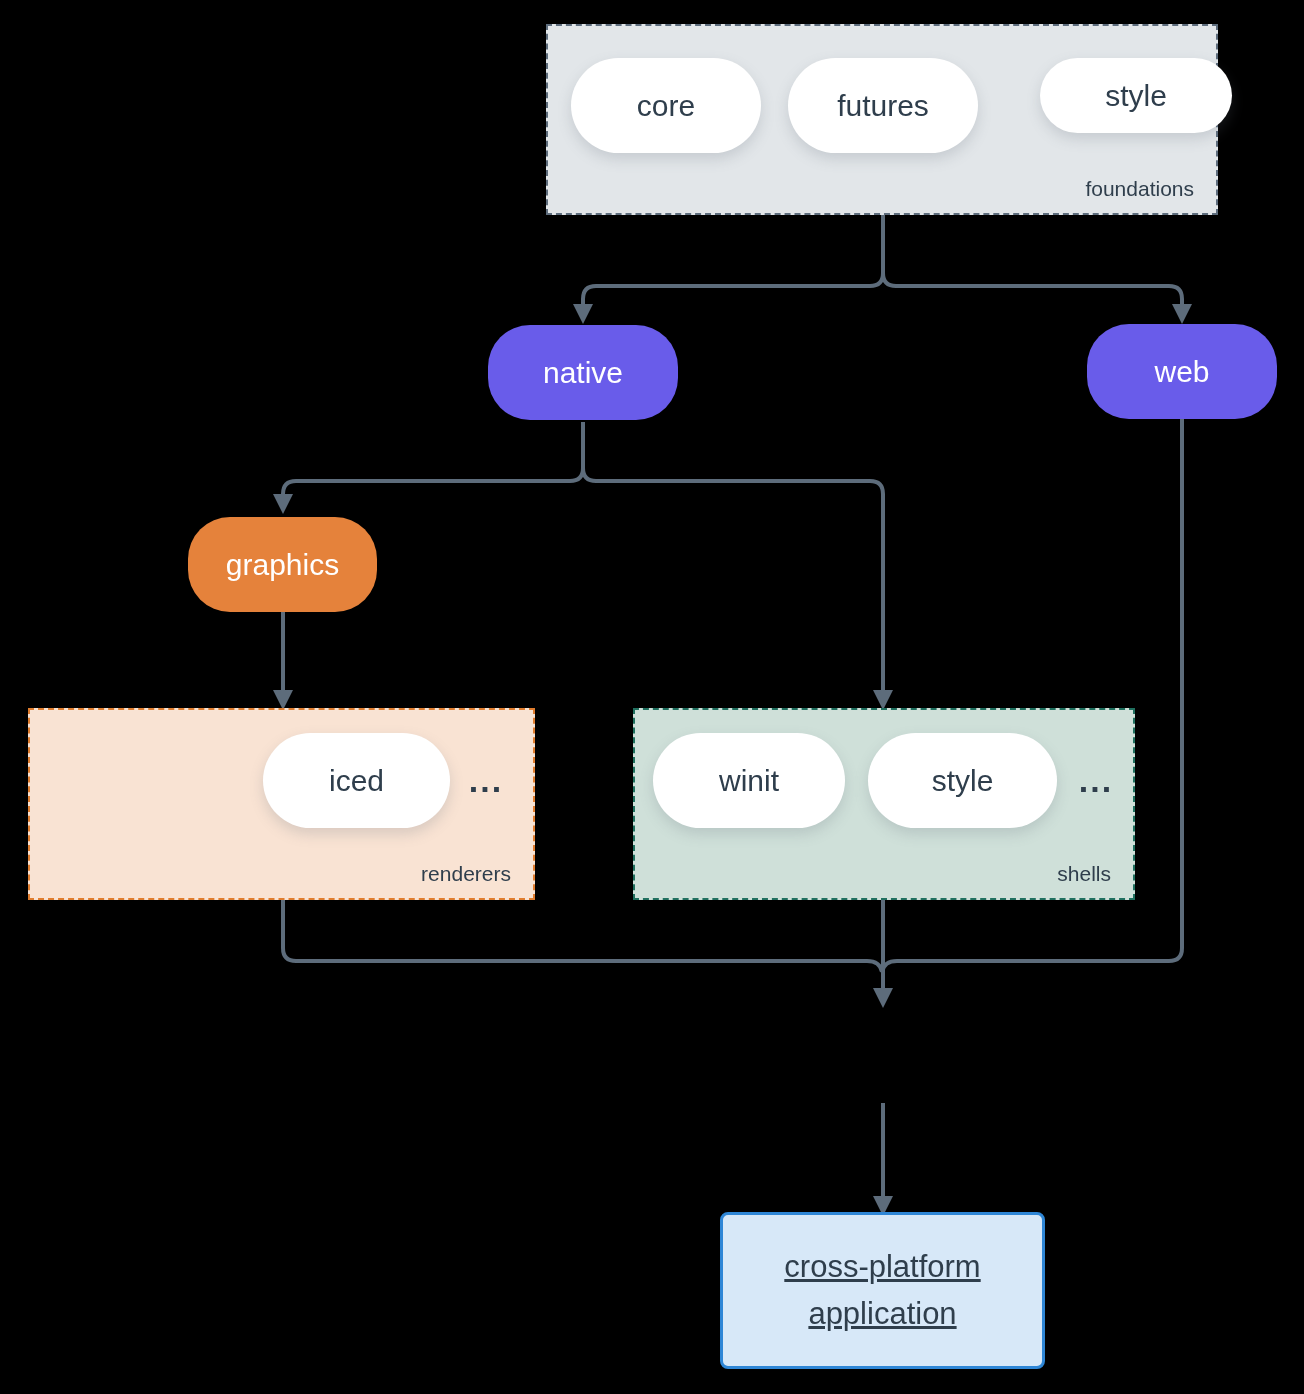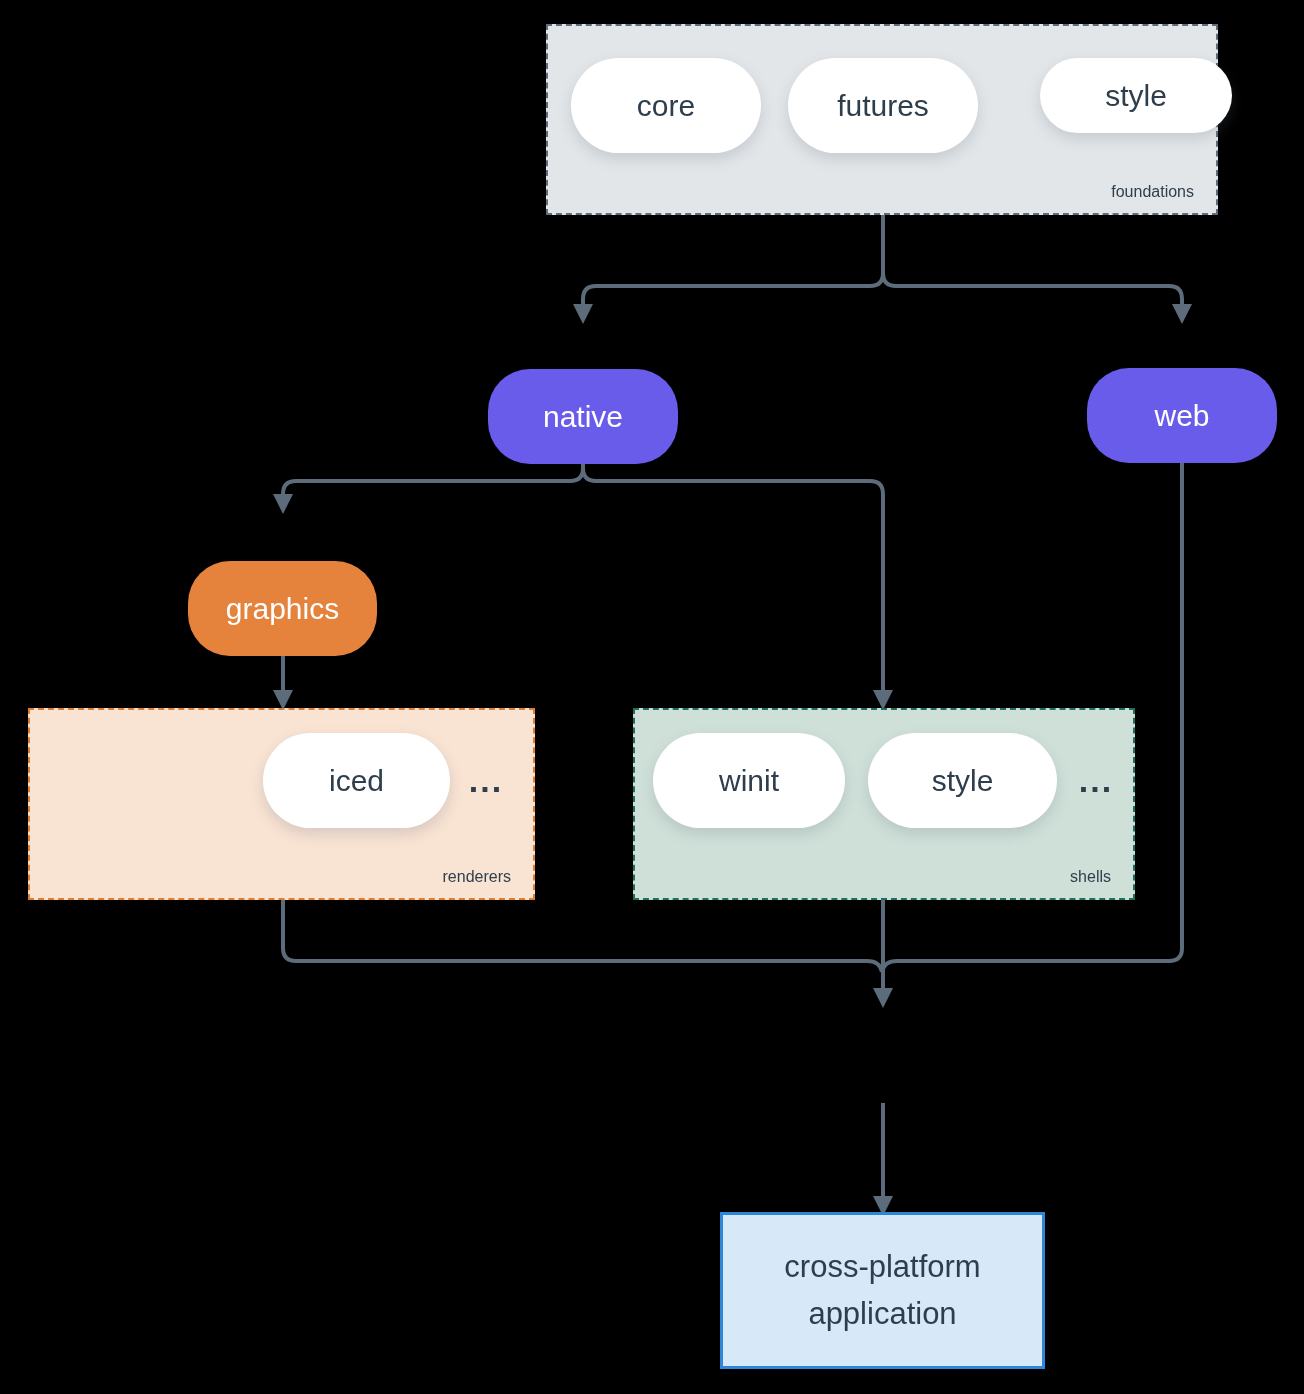--- a/index.html
+++ b/index.html
@@ -28,42 +28,42 @@
   .edges{position:absolute;left:0;top:0;z-index:0;}
   .edge{fill:none;stroke:var(--edge);stroke-width:4;}
   .arrowhead{fill:var(--edge);}
   .group{position:absolute;z-index:1;box-sizing:border-box;}
   .group-foundations{left:546px;top:24px;width:672px;height:191px;
     background:var(--foundations-fill);border:2px dashed var(--foundations-border);}
   .group-renderers{left:28px;top:708px;width:507px;height:192px;
     background:var(--renderers-fill);border:2px dashed var(--renderers-border);}
   .group-shells{left:633px;top:708px;width:502px;height:192px;
     background:var(--shells-fill);border:2px dashed var(--shells-border);}
-  .group-label{position:absolute;right:22px;bottom:12px;font-size:16px;color:var(--text-dark);}
+  .group-label{position:absolute;right:22px;bottom:12px;font-size:21px;color:var(--text-dark);}
   .pill{
     position:absolute;z-index:2;display:flex;align-items:center;justify-content:center;
     font-size:30px;box-sizing:border-box;
   }
   .pill-white{
     background:var(--pill-white);color:var(--text-dark);border-radius:48px;
     box-shadow:0 6px 14px rgba(100,110,125,0.22);
   }
-  .pill-colored{color:var(--text-light);border-radius:42px;margin-top:44px;}
+  .pill-colored{color:var(--text-light);border-radius:42px;}
   .pill-purple{background:var(--purple);}
   .pill-orange{background:var(--orange);}
   .pill-blue{background:var(--blue);}
   .ellipsis{
     position:absolute;z-index:2;display:flex;align-items:center;justify-content:center;
     font-size:34px;color:var(--text-dark);font-weight:bold;letter-spacing:2px;
   }
   .app-box{
     position:absolute;z-index:2;left:720px;top:1212px;width:325px;height:157px;
     background:var(--app-fill);border:3px solid var(--app-border);box-sizing:border-box;
     display:flex;flex-direction:column;align-items:center;justify-content:center;
-    color:var(--text-dark);font-size:31px;line-height:1.5;border-radius:0;
+    color:var(--text-dark);font-size:31px;line-height:1.5;border-radius:8px;text-decoration:underline;
   }
 </style>
 </head>
 <body>
 
 <div class="canvas">
 
   <svg class="edges" width="1304" height="1394" viewBox="0 0 1304 1394">
     <defs>
       <marker id="arrow" viewBox="0 0 10 10" refX="1" refY="5" markerWidth="5" markerHeight="5" orient="auto">

